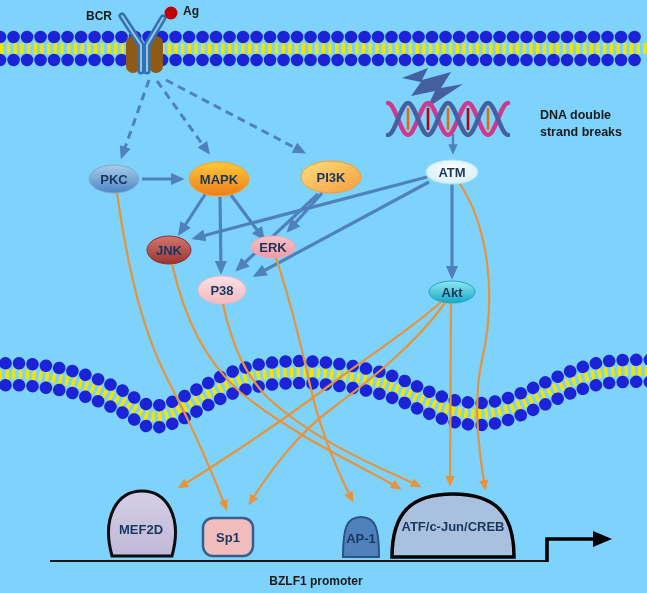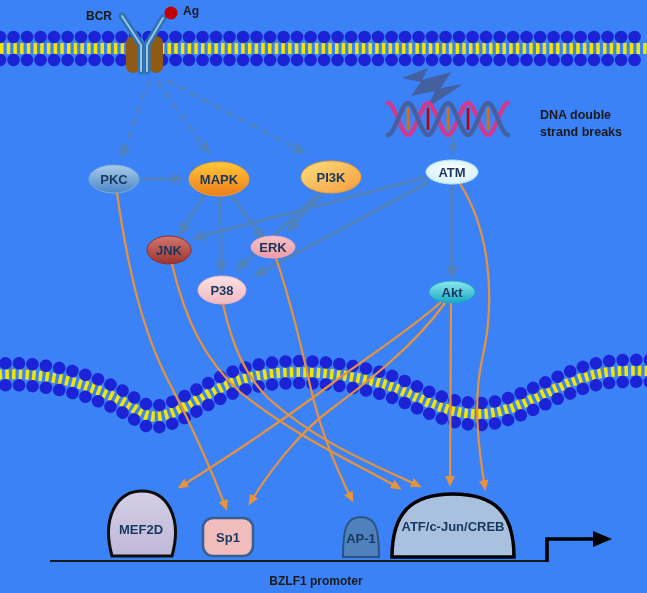--- a/index.html
+++ b/index.html
@@ -1,16 +1,16 @@
 <!DOCTYPE html>
 <html><head>
 <meta charset="utf-8">
 <style>
   html,body{margin:0;padding:0;background:#ffffff;}
-  .stage{position:relative;width:647px;height:593px;background:#3b82f6;overflow:hidden;
+  .stage{position:relative;width:647px;height:593px;background:#7dd3fc;overflow:hidden;
          font-family:"Liberation Sans",sans-serif;}
   svg text{font-family:"Liberation Sans",sans-serif;font-weight:bold;}
   .node-label{fill:#17375e;font-size:13px;}
   .black-label{fill:#1a1a1a;font-size:12px;}
   .dna-label{fill:#1a1a1a;font-size:12.5px;}
   .promoter-label{fill:#1a1a1a;font-size:12px;}
 </style>
 </head>
 <body>
 

